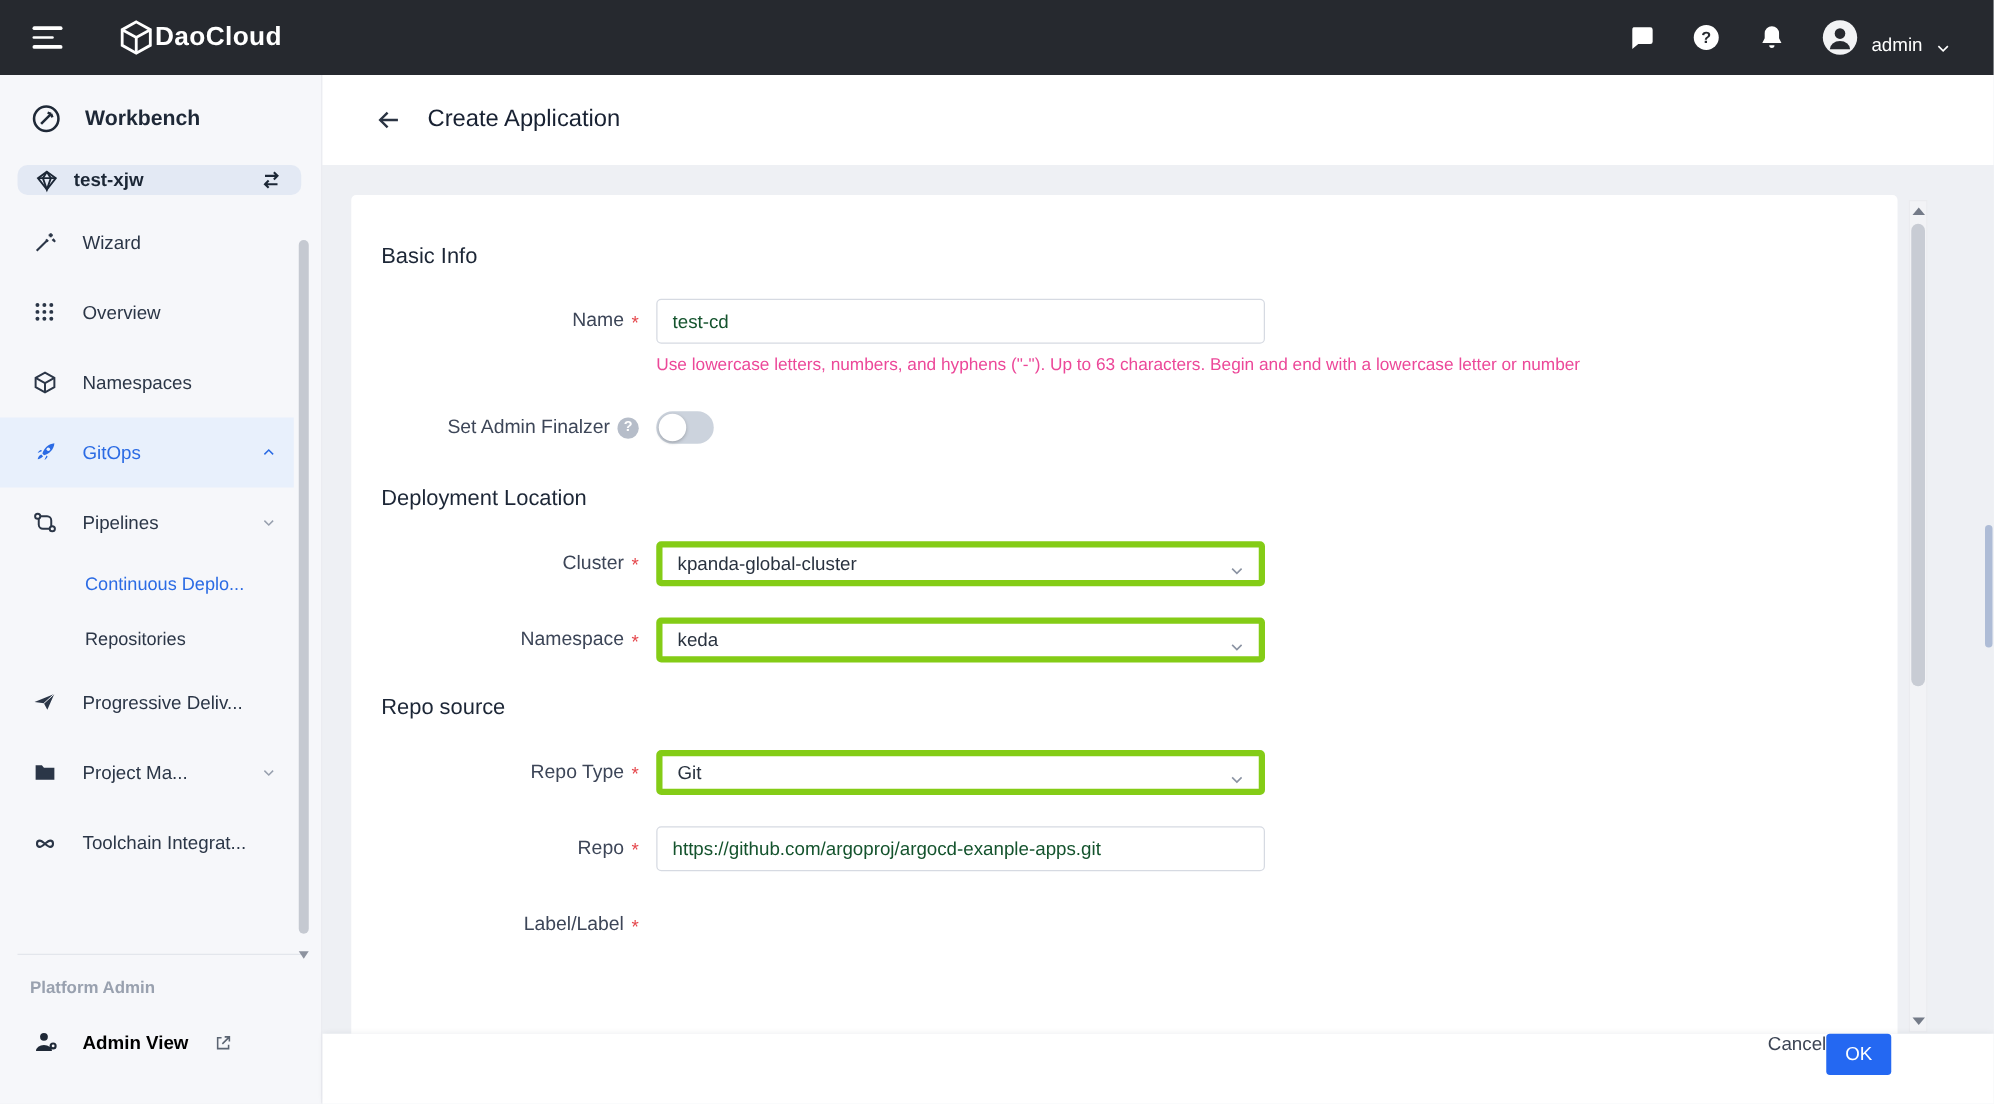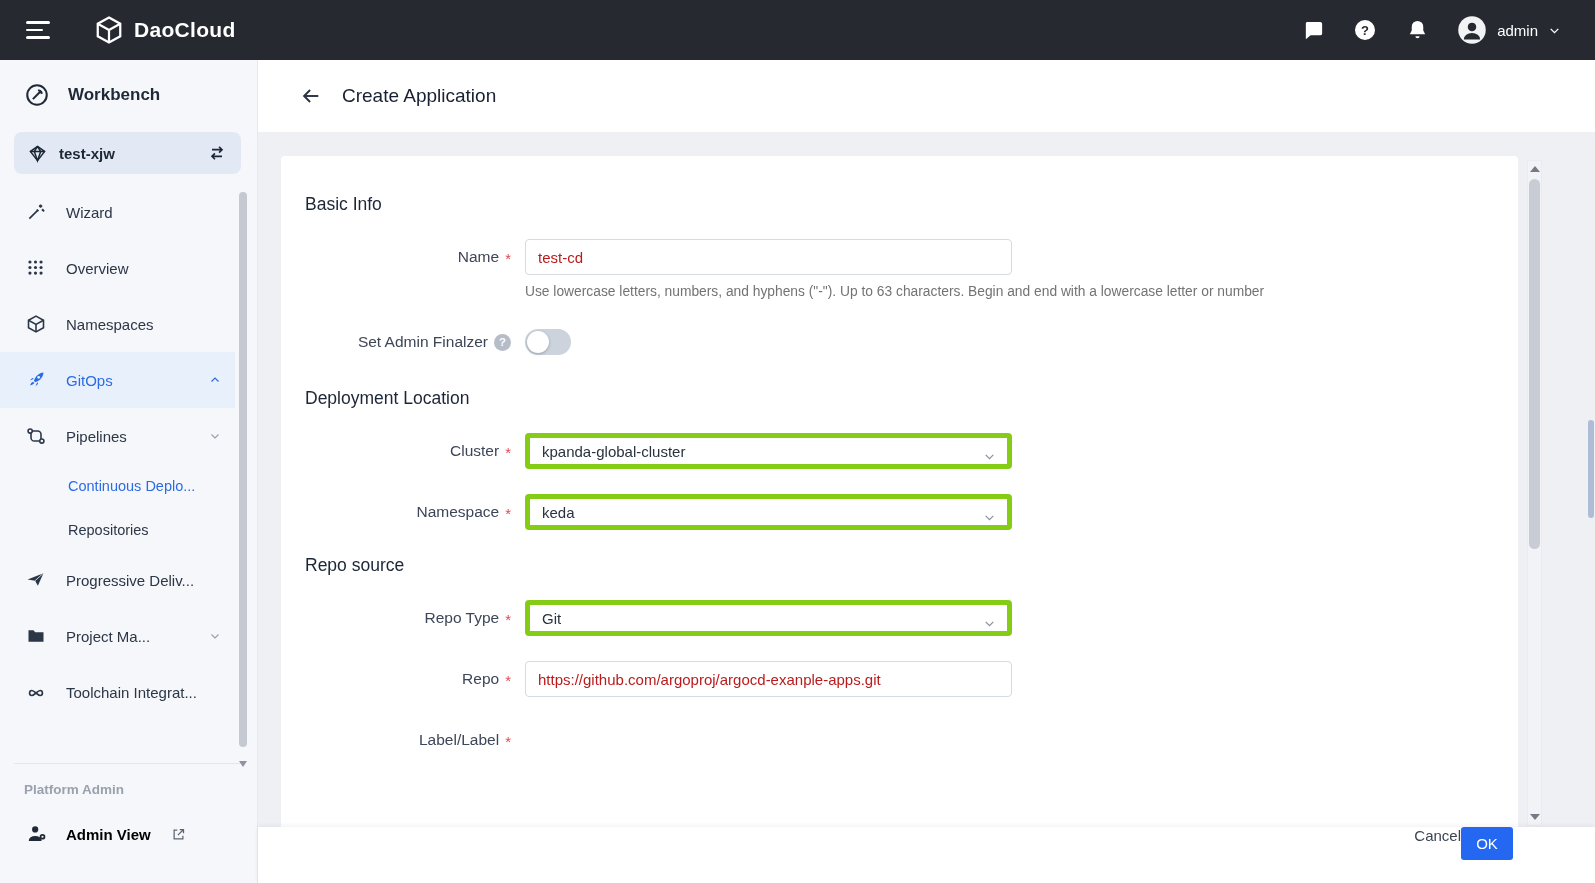--- a/index.html
+++ b/index.html
@@ -4,35 +4,35 @@
 <style>
   * { margin:0; padding:0; box-sizing:border-box; }
   html,body { width:1595px; height:883px; overflow:hidden; }
   body { font-family:"Liberation Sans", sans-serif; background:#eef0f4; color:#2a3342; }
 
   
   .topbar { height:60px; background:#26292f; display:flex; align-items:center; padding:0 26px; color:#fff; }
   .hamburger { width:24px; display:flex; flex-direction:column; gap:5px; cursor:pointer; }
   .hamburger span { height:2.5px; background:#fff; border-radius:2px; }
   .hamburger span:nth-child(2) { width:72%; }
-  .brand { display:flex; align-items:center; gap:10px; margin-left:44px; cursor:pointer; }
+  .brand { display:flex; align-items:center; margin-left:44px; cursor:pointer; }
   .brand-name { font-size:21px; font-weight:bold; letter-spacing:.3px; }
   .topbar-right { margin-left:auto; display:flex; align-items:center; gap:28px; }
   .tb-icon { width:24px; height:24px; display:inline-flex; align-items:center; justify-content:center; cursor:pointer; }
-  .user { display:flex; align-items:center; gap:10px; cursor:pointer; margin-right:8px; }
+  .user { display:flex; align-items:flex-end; gap:10px; cursor:pointer; margin-right:8px; }
   .username { font-size:15px; }
 
   
   .layout { display:flex; height:calc(100% - 60px); }
 
   
   .sidebar { width:258px; background:#f6f7fa; border-right:1px solid #e7e9ee; position:relative; display:flex; flex-direction:column; flex-shrink:0; }
   .wb-header { height:70px; display:flex; align-items:center; padding:0 24px; gap:18px; }
   .wb-title { font-size:17px; font-weight:bold; color:#1e2837; }
-  .workspace { margin:2px 16px 10px 14px; height:42px; background:#e3e9f4; border-radius:8px; display:flex; align-items:center; padding:0 14px; gap:12px; cursor:pointer; }
+  .workspace { margin:2px 16px 10px 14px; height:24px; background:#e3e9f4; border-radius:8px; display:flex; align-items:center; padding:0 14px; gap:12px; cursor:pointer; }
   .workspace-name { font-size:15px; font-weight:bold; color:#1c2736; }
   .workspace .swap { margin-left:auto; display:inline-flex; }
   .nav { padding-right:22px; }
   .menu-item { height:56px; display:flex; align-items:center; padding:0 14px 0 26px; gap:20px; font-size:15px; color:#2b3647; cursor:pointer; }
   .menu-item .mi-icon { width:20px; height:20px; display:inline-flex; flex-shrink:0; }
   .menu-item .chev { margin-left:auto; color:#98a0ae; display:inline-flex; }
   .menu-item.active { background:#e8f0fc; color:#2b6be4; }
   .menu-item.active .chev { color:#2b6be4; }
   .sub-item { height:44px; display:flex; align-items:center; padding-left:68px; font-size:14.5px; color:#2b3647; cursor:pointer; }
   .sub-item.active { color:#2b6be4; }
@@ -65,24 +65,24 @@
   .page-scroll .pthumb { position:absolute; top:360px; height:98px; width:6px; background:#aebcd6; border-radius:3px; cursor:pointer; }
 
   
   .section-title { font-size:17.5px; font-weight:500; color:#1c2636; margin:8px 0 24px; }
   .section-title.first { margin-top:0; }
   .form-row { display:flex; align-items:flex-start; margin-bottom:25px; }
   .flabel { width:206px; height:36px; display:flex; justify-content:flex-end; align-items:center; gap:6px; font-size:15.5px; color:#3d4658; text-align:right; }
   .req { color:#e5484d; font-size:15px; margin-top:3px; }
   .qbadge { width:17px; height:17px; border-radius:50%; background:#b6bdc9; color:#fff; font-size:11.5px; font-weight:bold; display:inline-flex; align-items:center; justify-content:center; cursor:pointer; }
   .field { margin-left:14px; width:487px; }
-  .text-input { width:100%; height:36px; border:1px solid #d6dae2; border-radius:4px; padding:0 12px; font-size:15px; color:#b91c1c; font-family:"Liberation Sans", sans-serif; background:#fff; outline:none; }
+  .text-input { width:100%; height:36px; border:1px solid #d6dae2; border-radius:4px; padding:0 12px; font-size:15px; color:#14532d; font-family:"Liberation Sans", sans-serif; background:#fff; outline:none; }
   .select { position:relative; width:100%; height:36px; border:5px solid #84cc16; border-radius:4px; background:#fff; display:flex; align-items:center; padding:0 34px 0 12px; font-size:15px; color:#29323f; cursor:pointer; }
   .select .sel-chev { position:absolute; right:11px; top:12px; display:inline-flex; }
-  .field-help { margin-top:9px; font-size:13.8px; color:#737373; white-space:nowrap; }
+  .field-help { margin-top:9px; font-size:13.8px; color:#ec4899; white-space:nowrap; }
   .toggle { width:46px; height:26px; border-radius:13px; background:#ccd3dd; position:relative; cursor:pointer; margin-top:5px; }
   .toggle .knob { position:absolute; top:2px; left:2px; width:22px; height:22px; border-radius:50%; background:#fff; box-shadow:0 1px 3px rgba(0,0,0,.25); }
   .finalizer-row { margin-bottom:28px; }
 
   
   .footer-bar { height:56px; background:#fff; display:flex; align-items:flex-start; justify-content:flex-end; padding-right:82px; box-shadow:0 -1px 5px rgba(31,41,55,.07); flex-shrink:0; position:relative; z-index:2; }
   .btn-cancel { font-size:15px; color:#3c4454; background:none; border:none; cursor:pointer; font-family:"Liberation Sans", sans-serif; }
   .btn-ok { min-width:52px; height:33px; background:#2468f2; color:#fff; border:none; border-radius:3px; font-size:15px; padding:0 15px; cursor:pointer; font-family:"Liberation Sans", sans-serif; }
 </style>
 </head>

